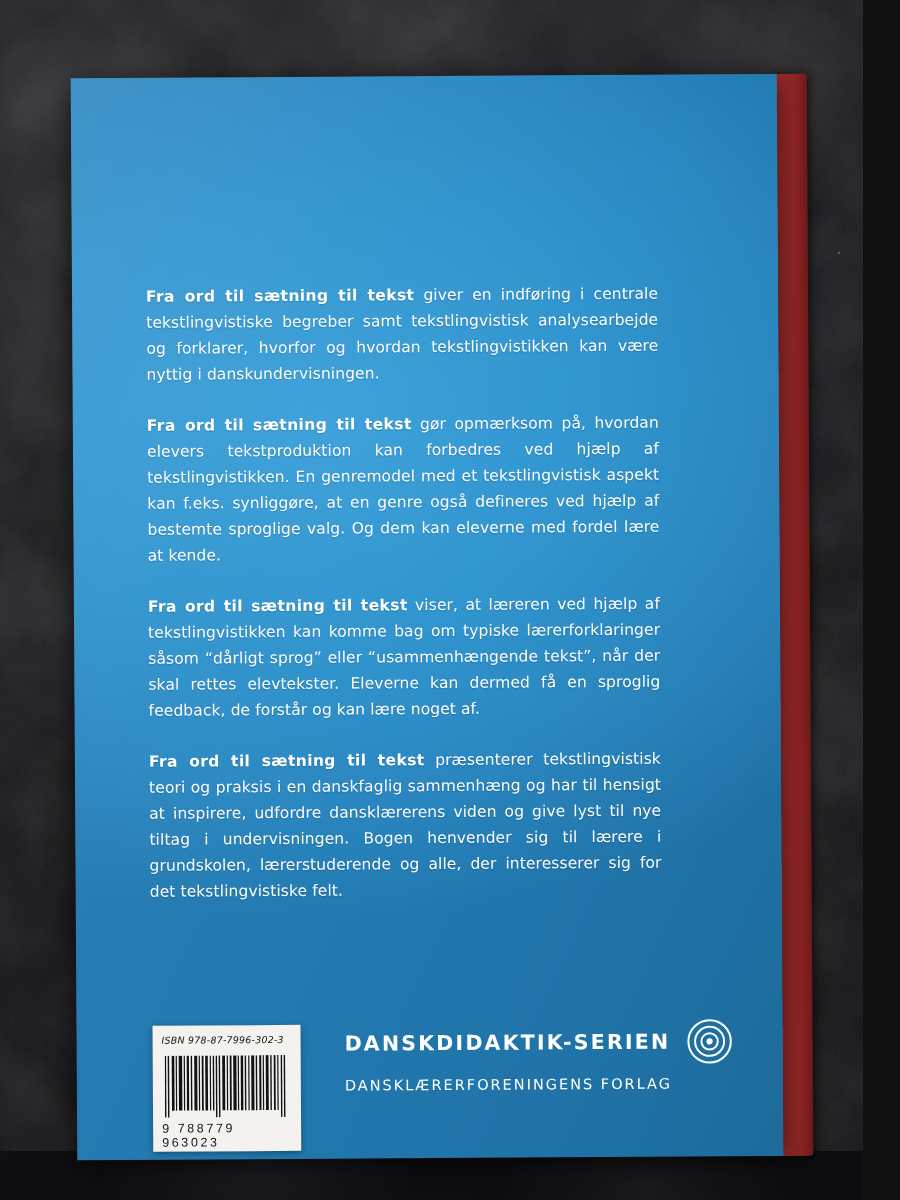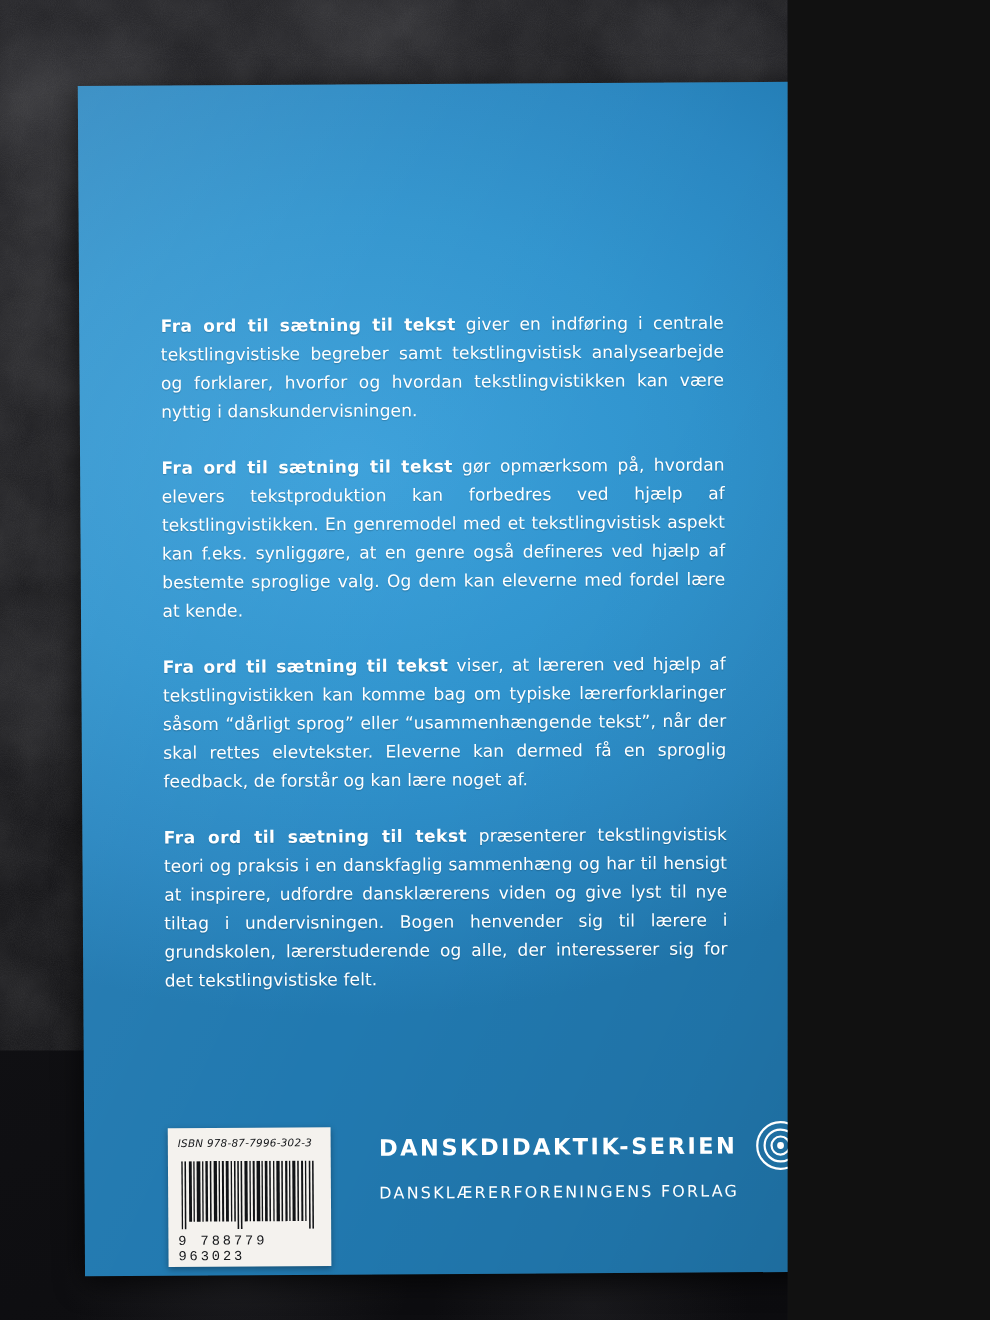--- a/index.html
+++ b/index.html
@@ -9,21 +9,21 @@
   }
   body {
     width: 900px;
     height: 1200px;
     overflow: hidden;
     font-family: "DejaVu Sans", sans-serif;
   }
 
   #scene {
     position: relative;
-    width: 716px;
+    width: 863px;
     height: 1200px;
     overflow: hidden;
     
     background-color: #16161a;
     background-image:
       radial-gradient(ellipse 180px 120px at 12% 8%, rgba(120,120,125,0.22), rgba(0,0,0,0) 70%),
       radial-gradient(ellipse 140px 100px at 88% 5%, rgba(110,110,115,0.18), rgba(0,0,0,0) 70%),
       radial-gradient(ellipse 200px 140px at 50% 2%, rgba(95,95,100,0.16), rgba(0,0,0,0) 72%),
       radial-gradient(ellipse 150px 120px at 4% 52%, rgba(100,100,105,0.14), rgba(0,0,0,0) 70%),
       radial-gradient(ellipse 160px 130px at 96% 60%, rgba(100,100,105,0.13), rgba(0,0,0,0) 70%),
@@ -164,21 +164,21 @@
     left: 12px;
     top: 30px;
     width: 124px;
     height: 62px;
   }
   #ean-digits {
     position: absolute;
     left: 9px;
     top: 96px;
     width: 130px;
-    font-family: Liberation Mono, monospace;
+    font-family: Liberation Sans, sans-serif;
     font-size: 12.5px;
     color: #15171a;
     letter-spacing: 2.6px;
   }
 
   
   .dust {
     position: absolute;
     background: rgba(200,200,205,0.45);
     border-radius: 50%;

